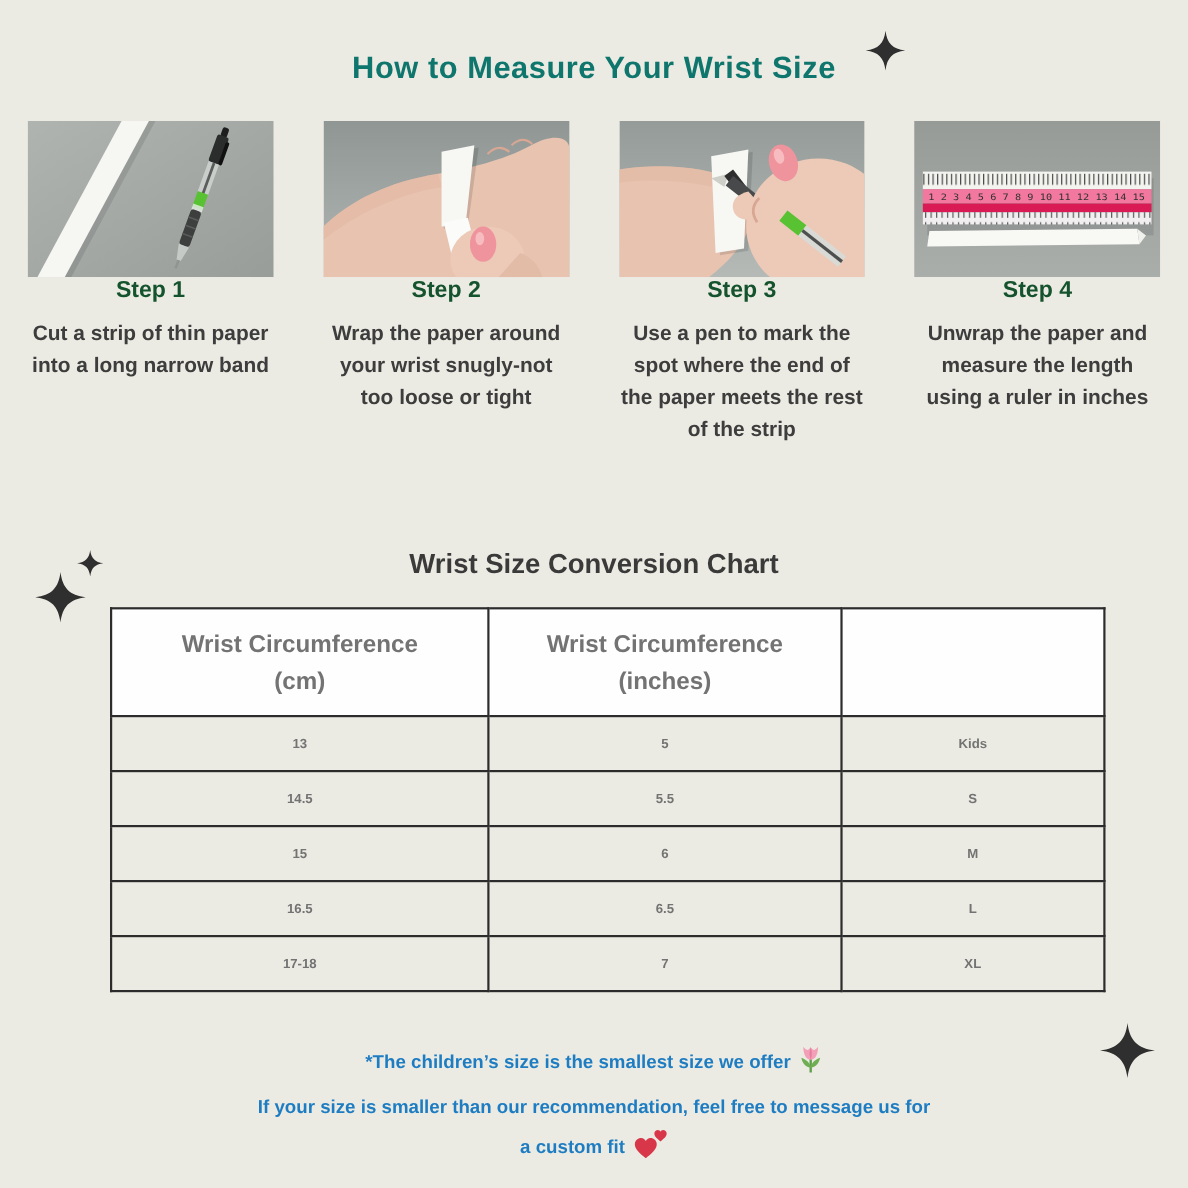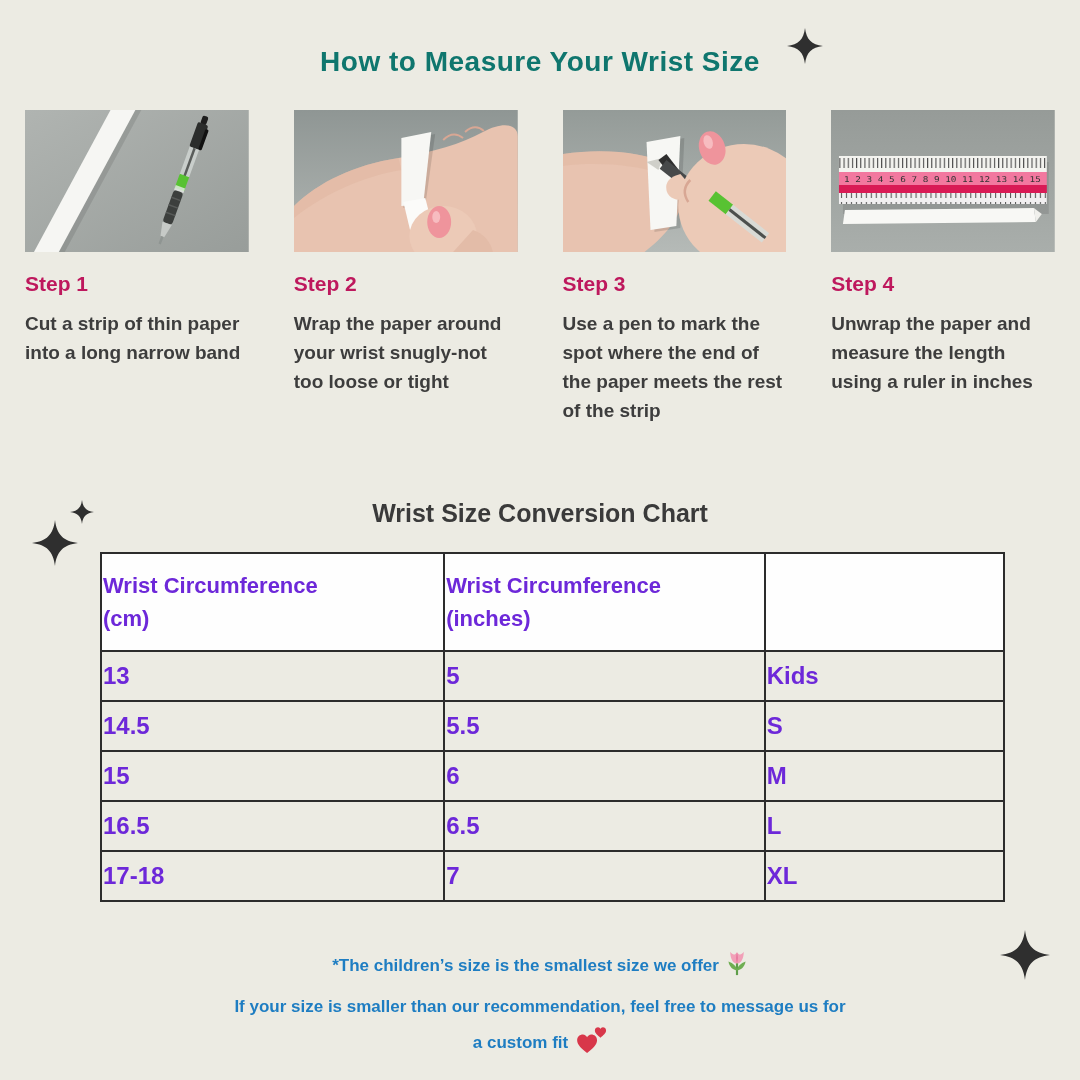--- a/index.html
+++ b/index.html
@@ -22,40 +22,40 @@
   .sparkle svg{display:block;width:100%;height:100%;}
   .sp-title{left:787px;top:26px;width:36px;height:40px;}
   .sp-left-small{left:70px;top:500px;width:24px;height:24px;}
   .sp-left-big{left:32px;top:518px;width:46px;height:50px;}
   .sp-bottom{left:1000px;top:930px;width:50px;height:50px;}
   
   .steps-row{
     position:absolute;top:110px;left:25px;right:25px;
     display:grid;grid-template-columns:repeat(4,1fr);column-gap:45px;
   }
-  .step{}
+  .step{text-align:center;}
   .photo{width:100%;height:142px;overflow:hidden;}
   .photo svg{display:block;width:100%;height:100%;}
-  .step-label{margin-top:20px;font-size:21px;font-weight:700;color:#be185d;}
+  .step-label{font-size:21px;font-weight:700;color:#14532d;}
   .step-desc{margin-top:13px;font-size:19px;font-weight:700;line-height:29px;color:#3d3d3d;}
   
   .chart-title{
     position:absolute;top:499px;left:0;width:100%;
     text-align:center;font-size:25px;font-weight:700;margin:0;color:#3a3a3a;
   }
   table.conv{
     position:absolute;top:552px;left:100px;width:905px;
     border-collapse:collapse;table-layout:fixed;
   }
   table.conv th,table.conv td{
-    border:2px solid #2c2c2c;text-align:left;vertical-align:middle;
-    font-weight:700;color:#6d28d9;
+    border:2px solid #2c2c2c;text-align:center;vertical-align:middle;
+    font-weight:700;color:#737373;
   }
   table.conv th{background:#fefefe;height:94px;font-size:22px;line-height:33px;}
-  table.conv td{background:transparent;height:46px;font-size:24px;}
+  table.conv td{background:transparent;height:46px;font-size:12px;}
   .col-cm{width:38%;} .col-in{width:35.5%;} .col-size{width:26.5%;}
   
   .footer{
     position:absolute;top:948px;left:0;width:100%;
     text-align:center;font-size:17px;font-weight:700;
     color:#1e7dc2;line-height:36px;
   }
   .fline{white-space:nowrap;}
   .emoji{display:inline-block;vertical-align:-5px;margin-left:7px;}
 </style>

